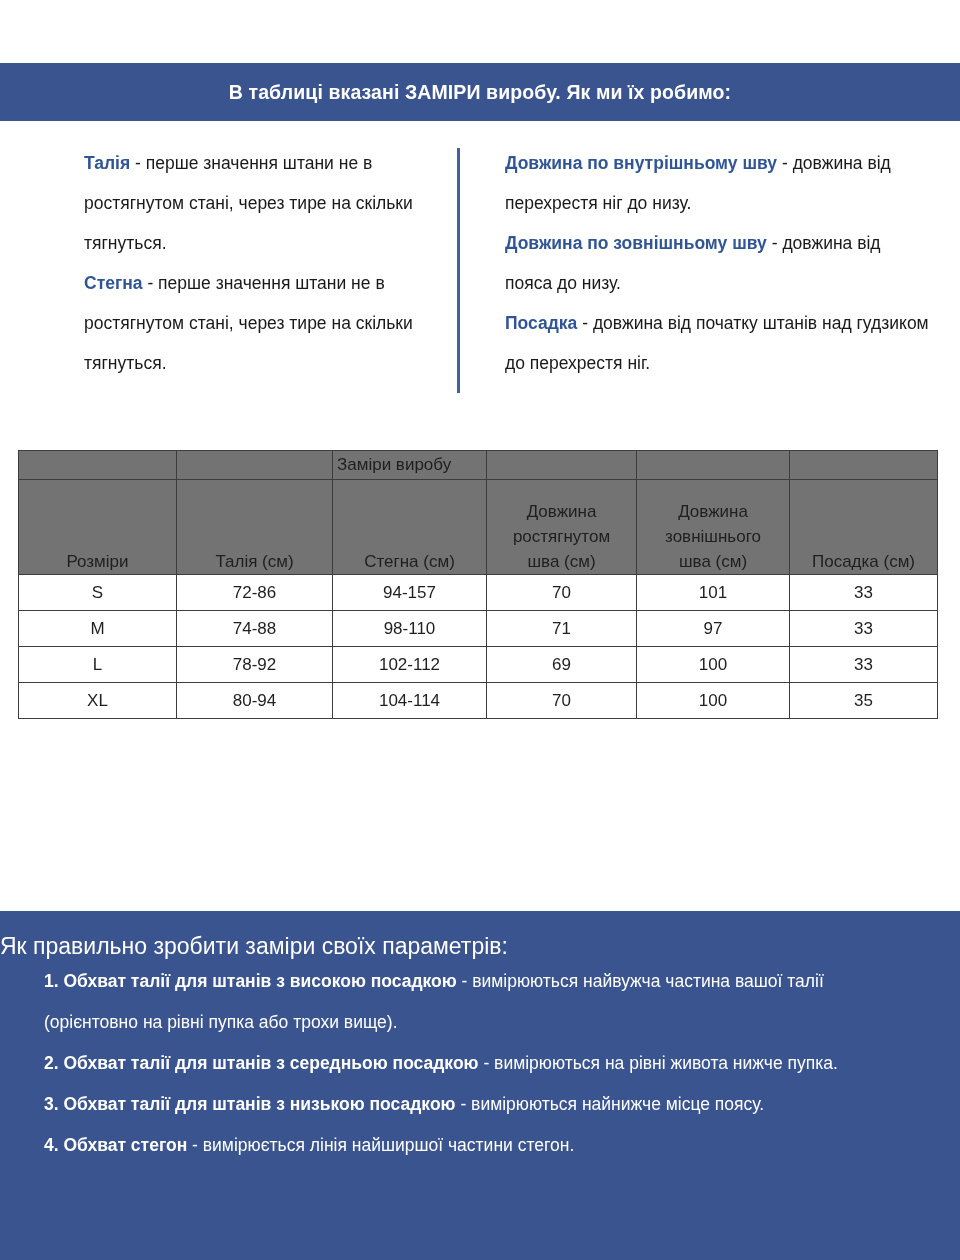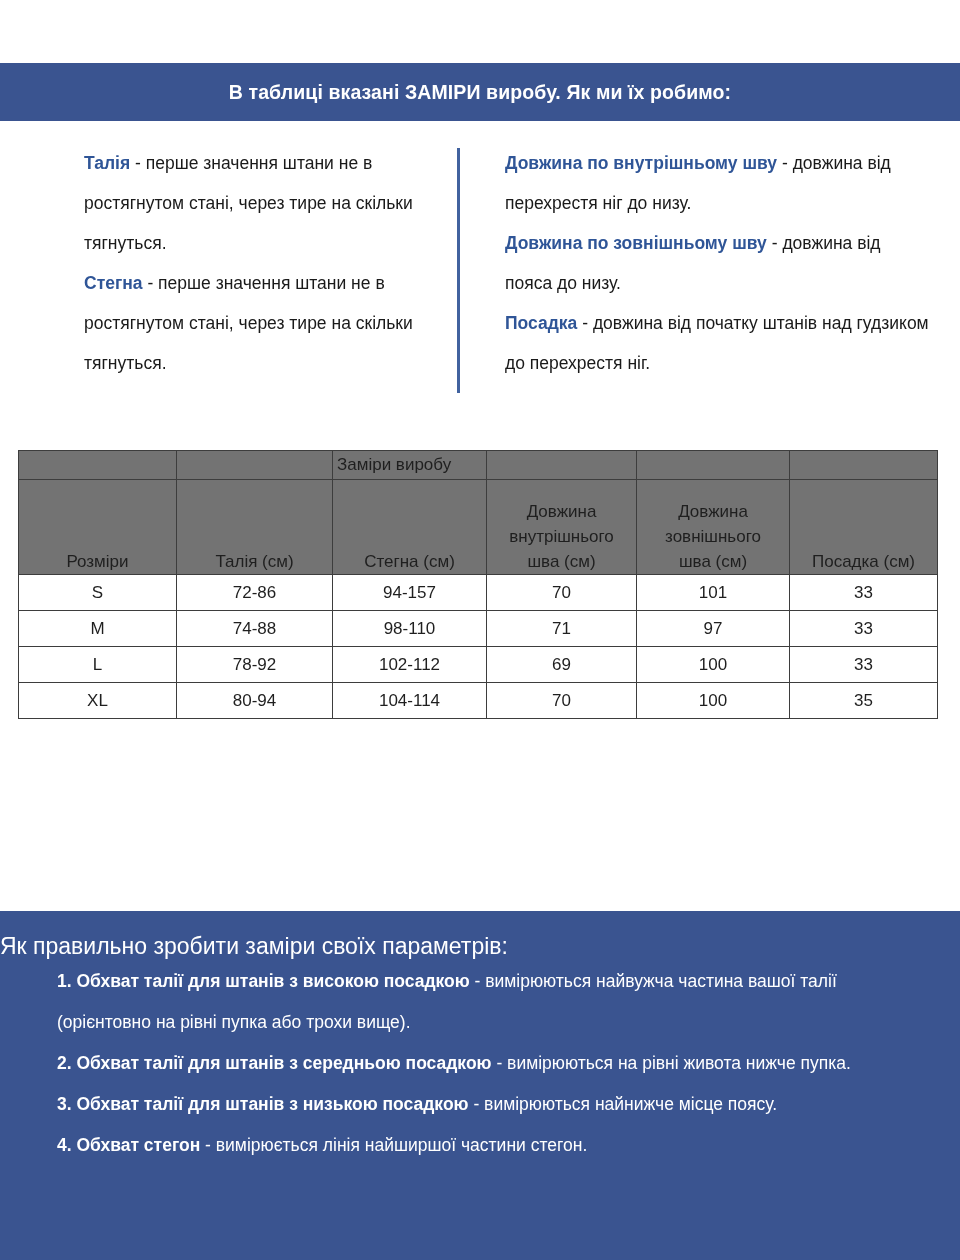--- a/index.html
+++ b/index.html
@@ -137,21 +137,21 @@
     background: #3a5490;
     color: #ffffff;
   }
   .bottom-title {
     text-align: left;
     font-size: 23px;
     line-height: 30px;
     padding-top: 20px;
   }
   .bottom-list {
-    padding: 0 48px 0 57px;
+    padding: 0 48px 0 44px;
     font-size: 17.5px;
     line-height: 41px;
   }
   .bottom-item {
     margin: 0;
   }
   .b-strong {
     font-weight: bold;
   }
 </style>
@@ -195,21 +195,21 @@
         <td class="hdr-cell"></td>
         <td class="hdr-cell sub-title">Заміри виробу</td>
         <td class="hdr-cell"></td>
         <td class="hdr-cell"></td>
         <td class="hdr-cell"></td>
       </tr>
       <tr class="hdr-row2">
         <td class="hdr-cell"><span>Розміри</span></td>
         <td class="hdr-cell"><span>Талія (см)</span></td>
         <td class="hdr-cell"><span>Стегна (см)</span></td>
-        <td class="hdr-cell"><span>Довжина</span><br><span>внутрішнього</span><br><span>шва (см)</span></td>
+        <td class="hdr-cell"><span>Довжина</span><br><span>ростягнутом</span><br><span>шва (см)</span></td>
         <td class="hdr-cell"><span>Довжина</span><br><span>зовнішнього</span><br><span>шва (см)</span></td>
         <td class="hdr-cell"><span>Посадка (см)</span></td>
       </tr>
 
       <tr class="data-row">
         <td>S</td>
         <td>72-86</td>
         <td>94-157</td>
         <td>70</td>
         <td>101</td>

